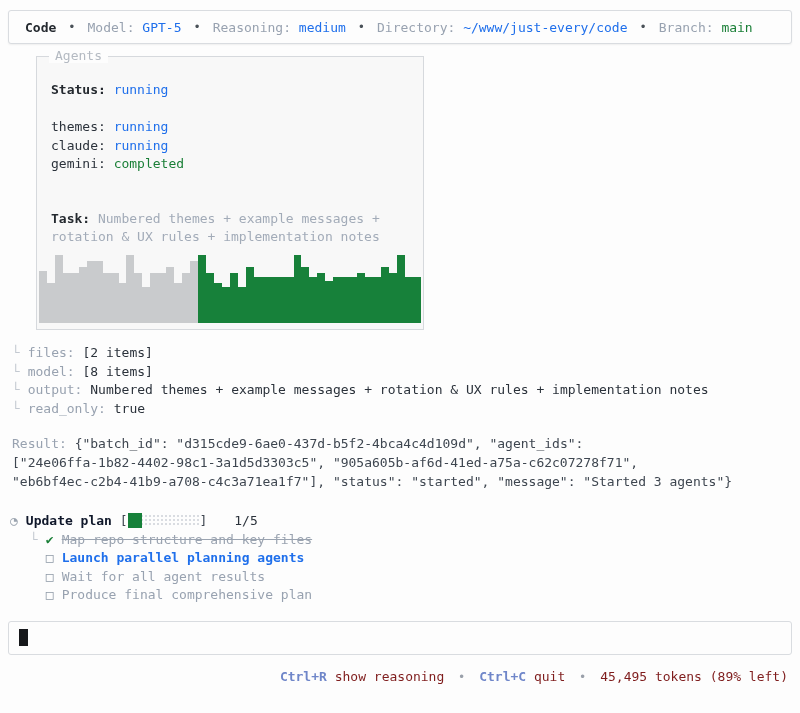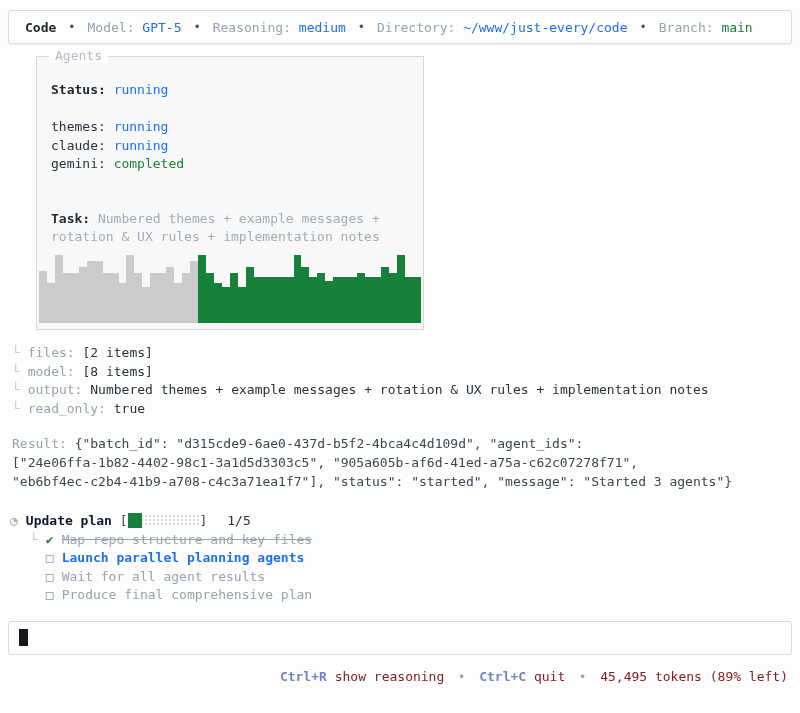--- a/index.html
+++ b/index.html
@@ -48,21 +48,21 @@
 
   
   .plan { margin:21px 0 0 2px; }
   .plan-head { line-height:18.5px; white-space:nowrap; }
   .plan-icon { color:#9aa3ae; margin-right:8px; }
   .plan-title { color:#0f172a; font-weight:bold;margin-top:28px; }
   .bracket { color:#3e4650; }
   .pbar { display:inline-block; vertical-align:-2px; width:72px; height:13px; position:relative;
           background-image:radial-gradient(#d9dce1 1.2px, transparent 1.2px); background-size:4px 4px; }
   .pfill { position:absolute; left:0; top:-1px; bottom:-1px; background:#17813a; }
-  .pcount { color:#2b323b; margin-left:12px; }
+  .pcount { color:#2b323b; margin-left:19px; }
   .plan-items { margin-left:20px; }
   .pi { line-height:18.5px; white-space:nowrap; }
   .pi .mark { display:inline-block; width:16px; }
   .pi.done .mark { color:#1a7f37; }
   .pi.done .lbl { color:#9aa3b0; text-decoration:line-through; }
   .pi .mark { color:#8e99a6; }
   .pi.active .lbl { color:#1f6feb; font-weight:bold; }
   .pi.pending .lbl { color:#98a2b0; }
 
   

